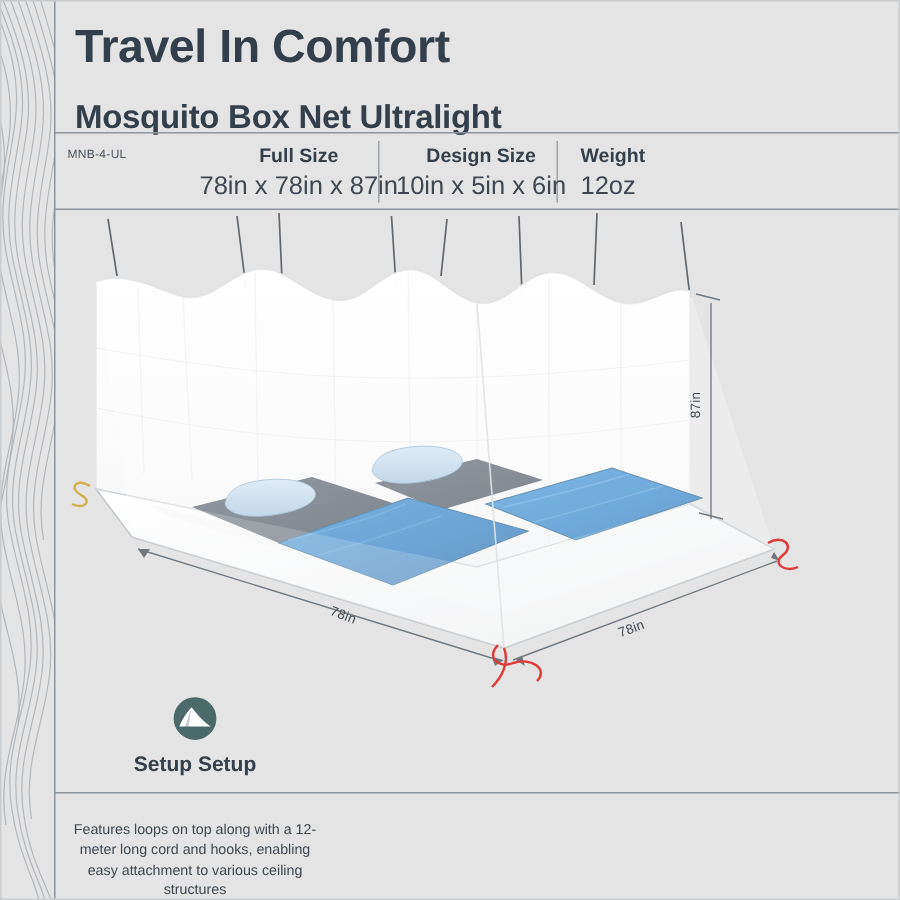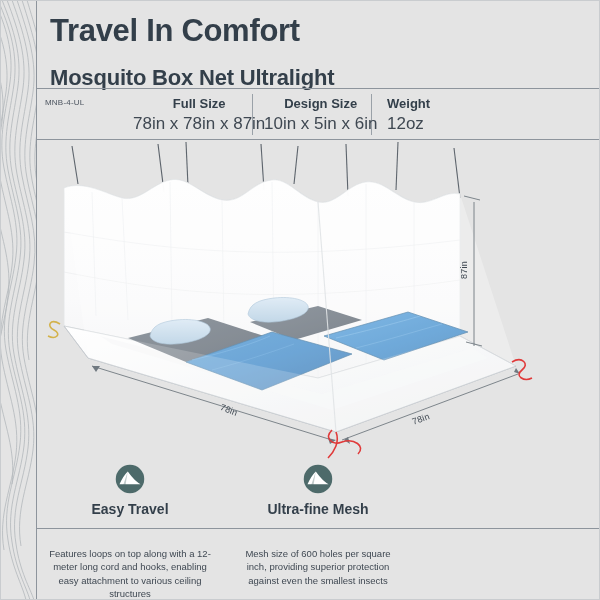--- a/index.html
+++ b/index.html
@@ -387,31 +387,22 @@
 
   <div class="feat-rule"></div>
   <div class="features">
 
     <div class="feat f1">
       <svg class="feat-icon" viewBox="0 0 40 40" xmlns="http://www.w3.org/2000/svg">
         <circle cx="20" cy="20" r="19" fill="#4d6a6a"></circle>
         <path d="M6,27 C9,20 13,14 17,10 C21,15 27,23 34,27 Z" fill="#ffffff"></path>
         <path d="M17,10 L14,28 L11,28 Z" fill="#4d6a6a" opacity="0.35"></path>
       </svg>
-      <div class="feat-title">Easy Travel</div>
+      <div class="feat-title">Setup Setup</div>
       <div class="feat-desc">Features loops on top along with a 12-meter long cord and hooks, enabling easy attachment to various ceiling structures</div>
     </div>
 
-    <div class="feat f2">
-      <svg class="feat-icon" viewBox="0 0 40 40" xmlns="http://www.w3.org/2000/svg">
-        <circle cx="20" cy="20" r="19" fill="#4d6a6a"></circle>
-        <path d="M6,27 C9,20 13,14 17,10 C21,15 27,23 34,27 Z" fill="#ffffff"></path>
-        <path d="M17,10 L14,28 L11,28 Z" fill="#4d6a6a" opacity="0.35"></path>
-      </svg>
-      <div class="feat-title">Ultra-fine Mesh</div>
-      <div class="feat-desc">Mesh size of 600 holes per square inch, providing superior protection against even the smallest insects</div>
-    </div>
 
 
   </div>
 
   <div class="outer-border"></div>
 </div>
 
 </body></html>

